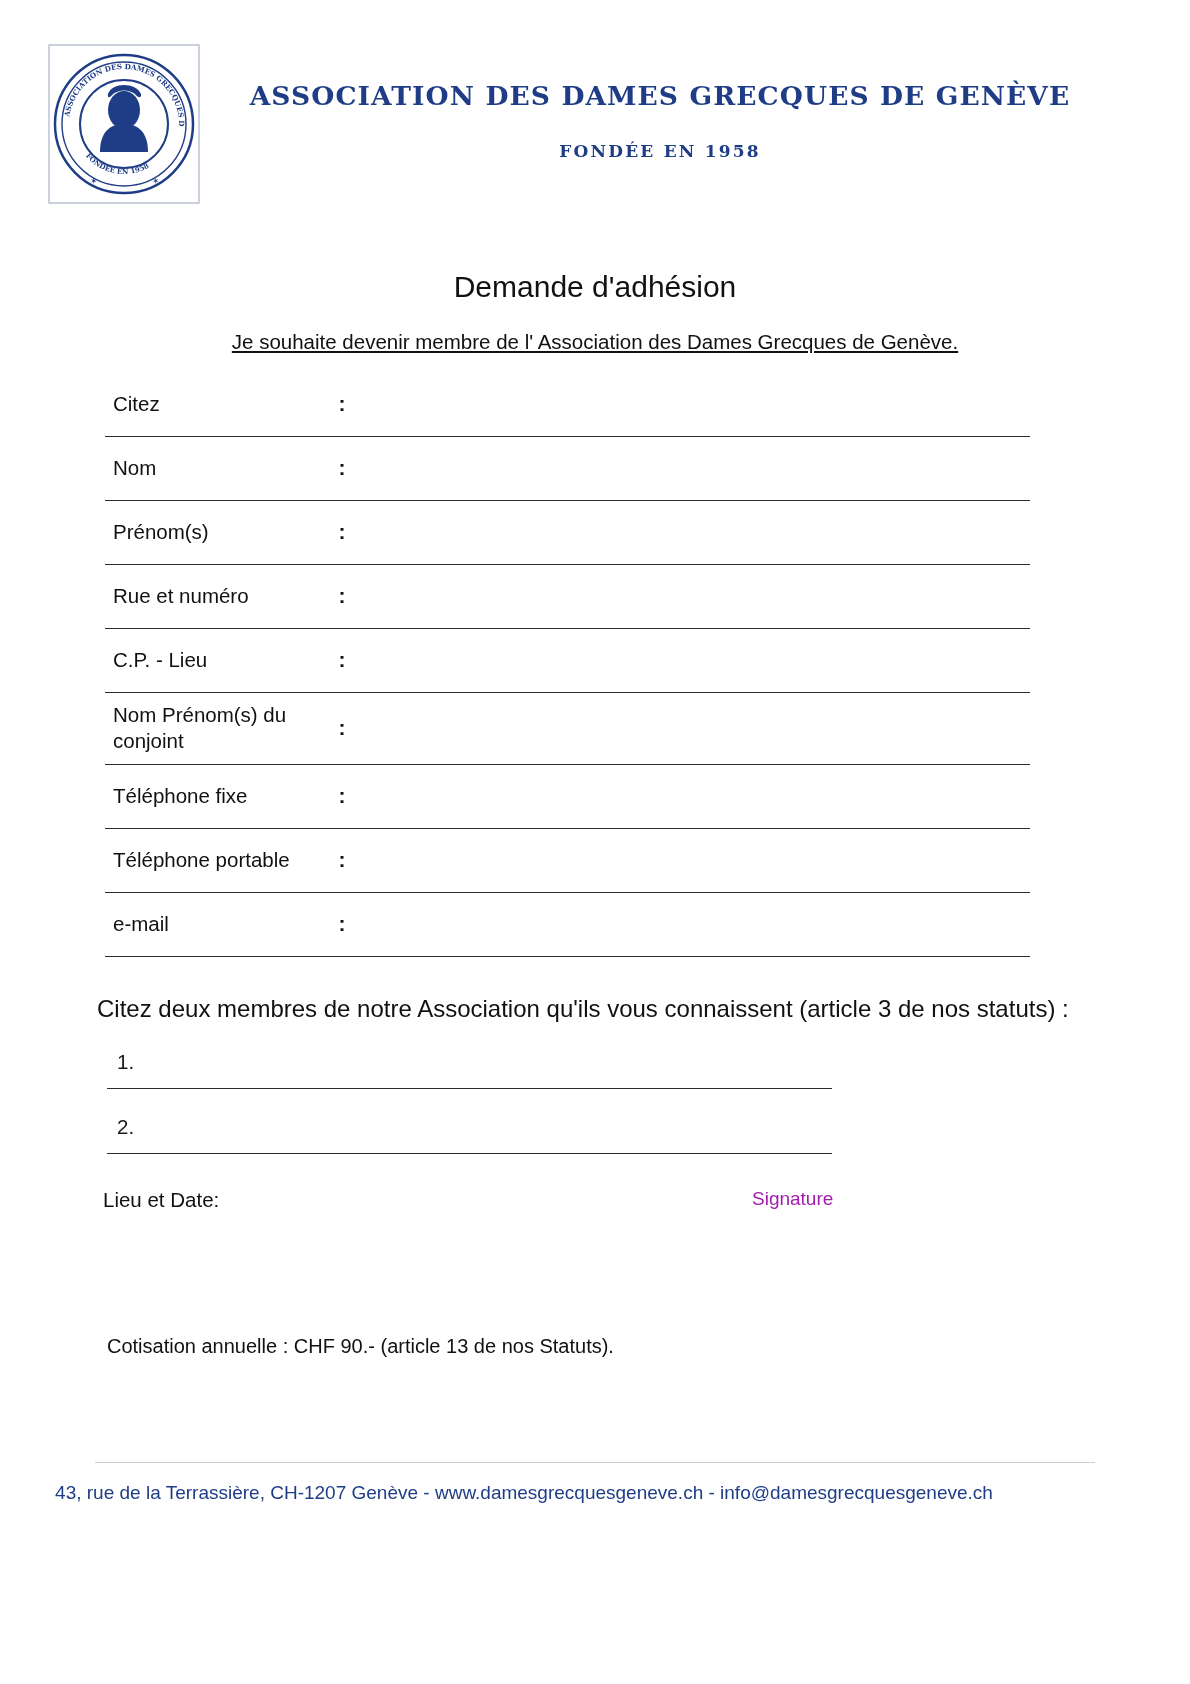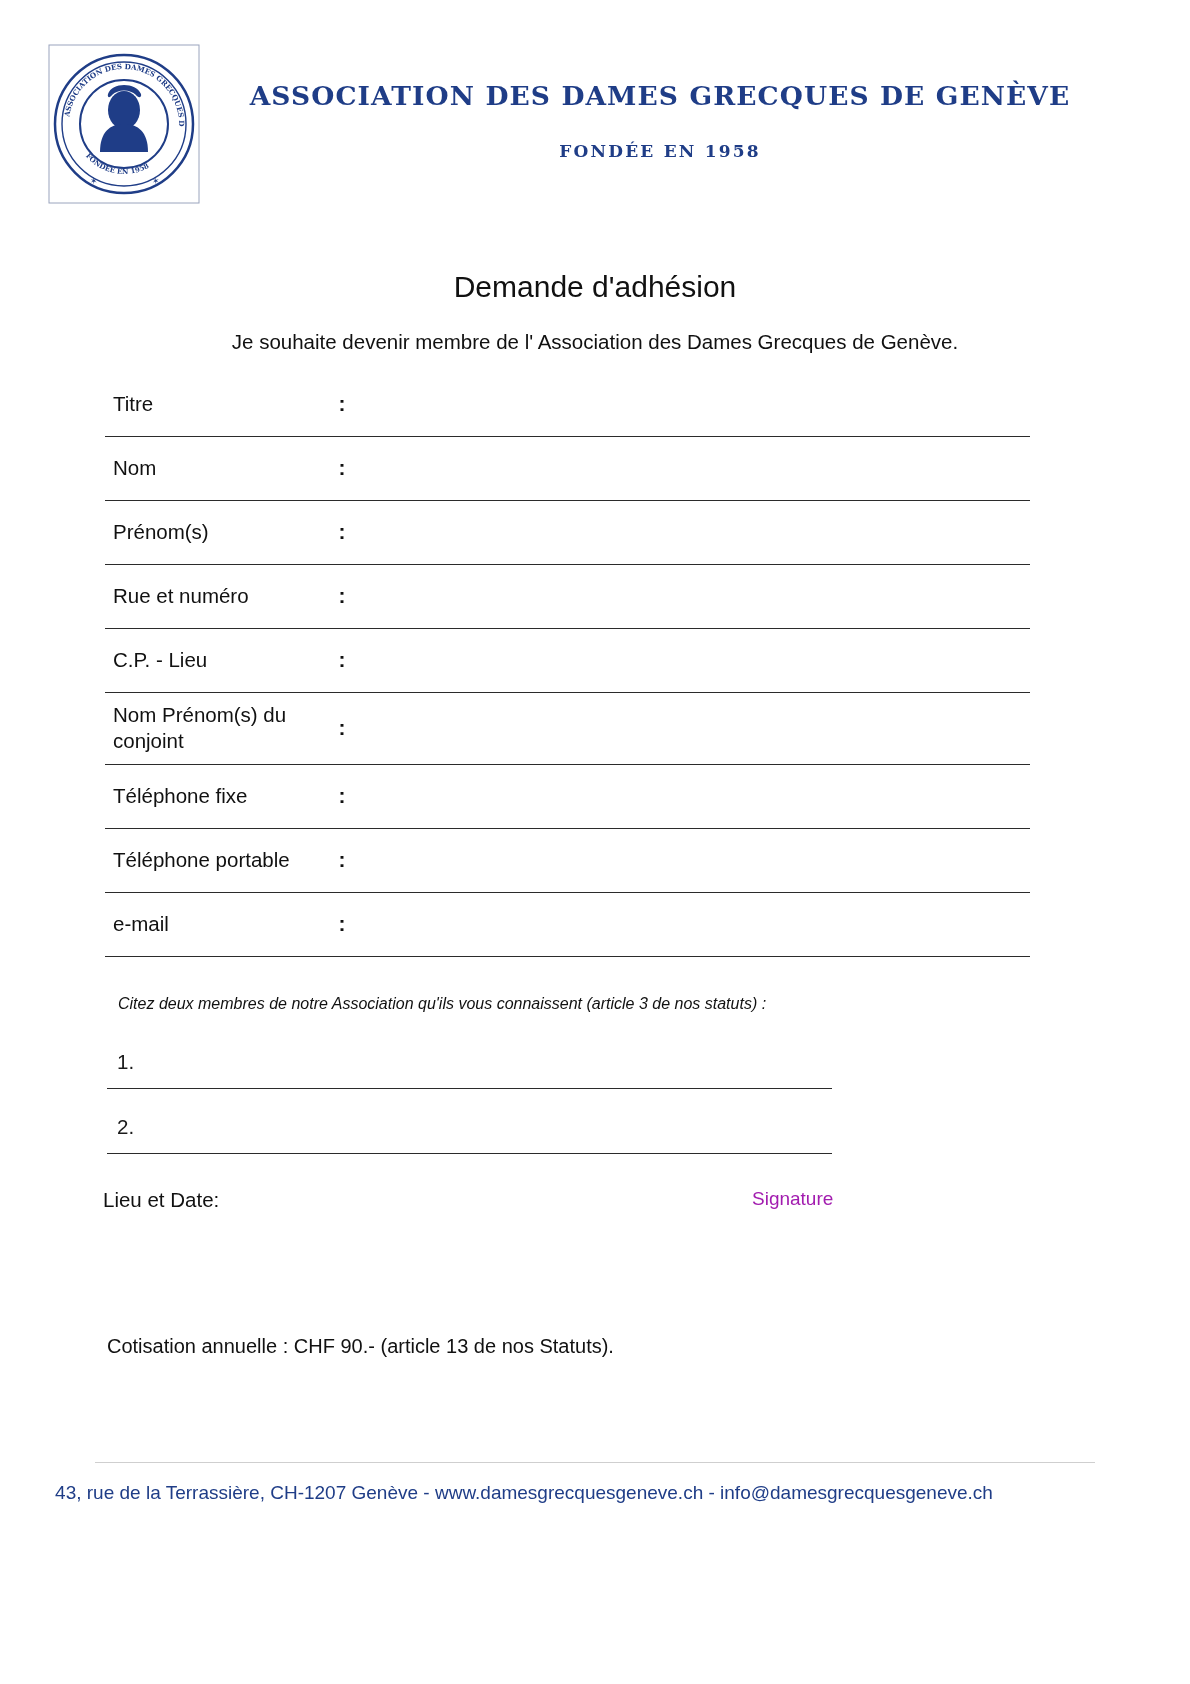--- a/index.html
+++ b/index.html
@@ -69,20 +69,21 @@
     color: #111;
   }
   .doc-intro {
     position: absolute;
     top: 330px;
     left: 0;
     width: 1190px;
     text-align: center;
     font-size: 20.5px;
     color: #111;
+    text-decoration: underline;
   }
 
   .form-table {
     position: absolute;
     top: 372px;
     left: 105px;
     width: 925px;
     border-collapse: collapse;
   }
   .form-table tr {
@@ -107,23 +108,22 @@
   }
   .form-table td.value {
     width: 660px;
   }
   .form-table tr.tall { height: 72px; margin-top: 45px; }
 
   
   .members-prompt {
     position: absolute;
     top: 995px;
-    left: 118px;
-    font-size: 16px;
-    font-style: italic;
+    left: 97px;
+    font-size: 24px;
     color: #111;
     white-space: nowrap;
   }
   .member-line {
     position: absolute;
     left: 107px;
     width: 725px;
     border-bottom: 1.2px solid #2b2b2b;
     height: 46px;
   }
@@ -216,21 +216,21 @@
     <div class="assoc-sub">FONDÉE EN 1958</div>
   </div>
 </div>
 
 <div class="doc-title">Demande d'adhésion</div>
 <div class="doc-intro">Je souhaite devenir membre de l' Association des Dames Grecques de Genève.</div>
 
 <table class="form-table">
   <tbody>
       <tr>
-    <td class="label">Titre</td>
+    <td class="label">Citez</td>
     <td class="colon">:</td>
     <td class="value"></td>
   </tr>
   <tr>
     <td class="label">Nom</td>
     <td class="colon">:</td>
     <td class="value"></td>
   </tr>
   <tr>
     <td class="label">Prénom(s)</td>

